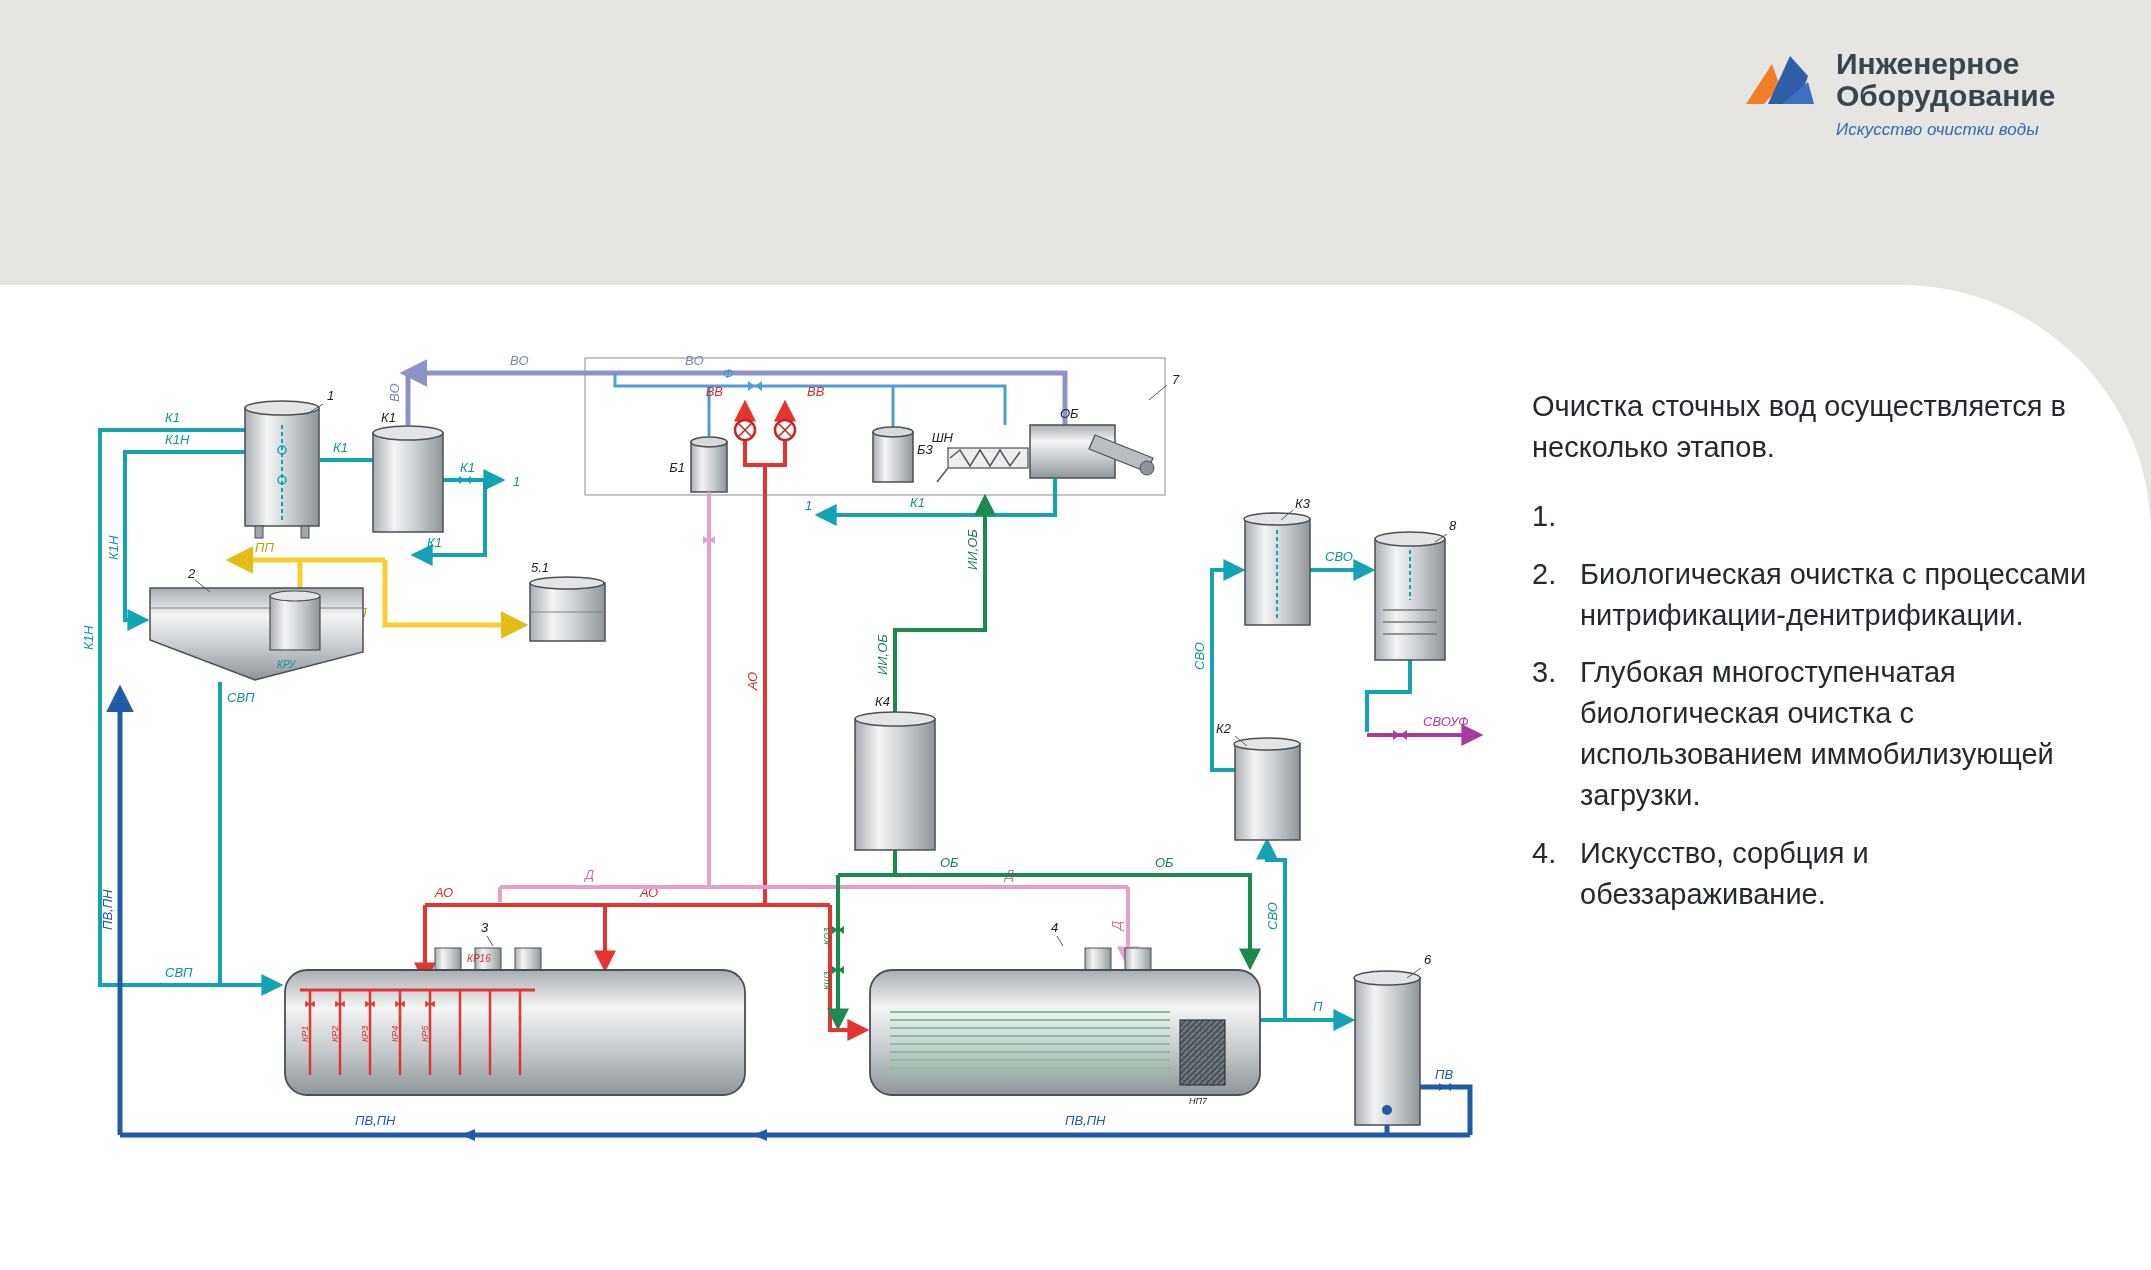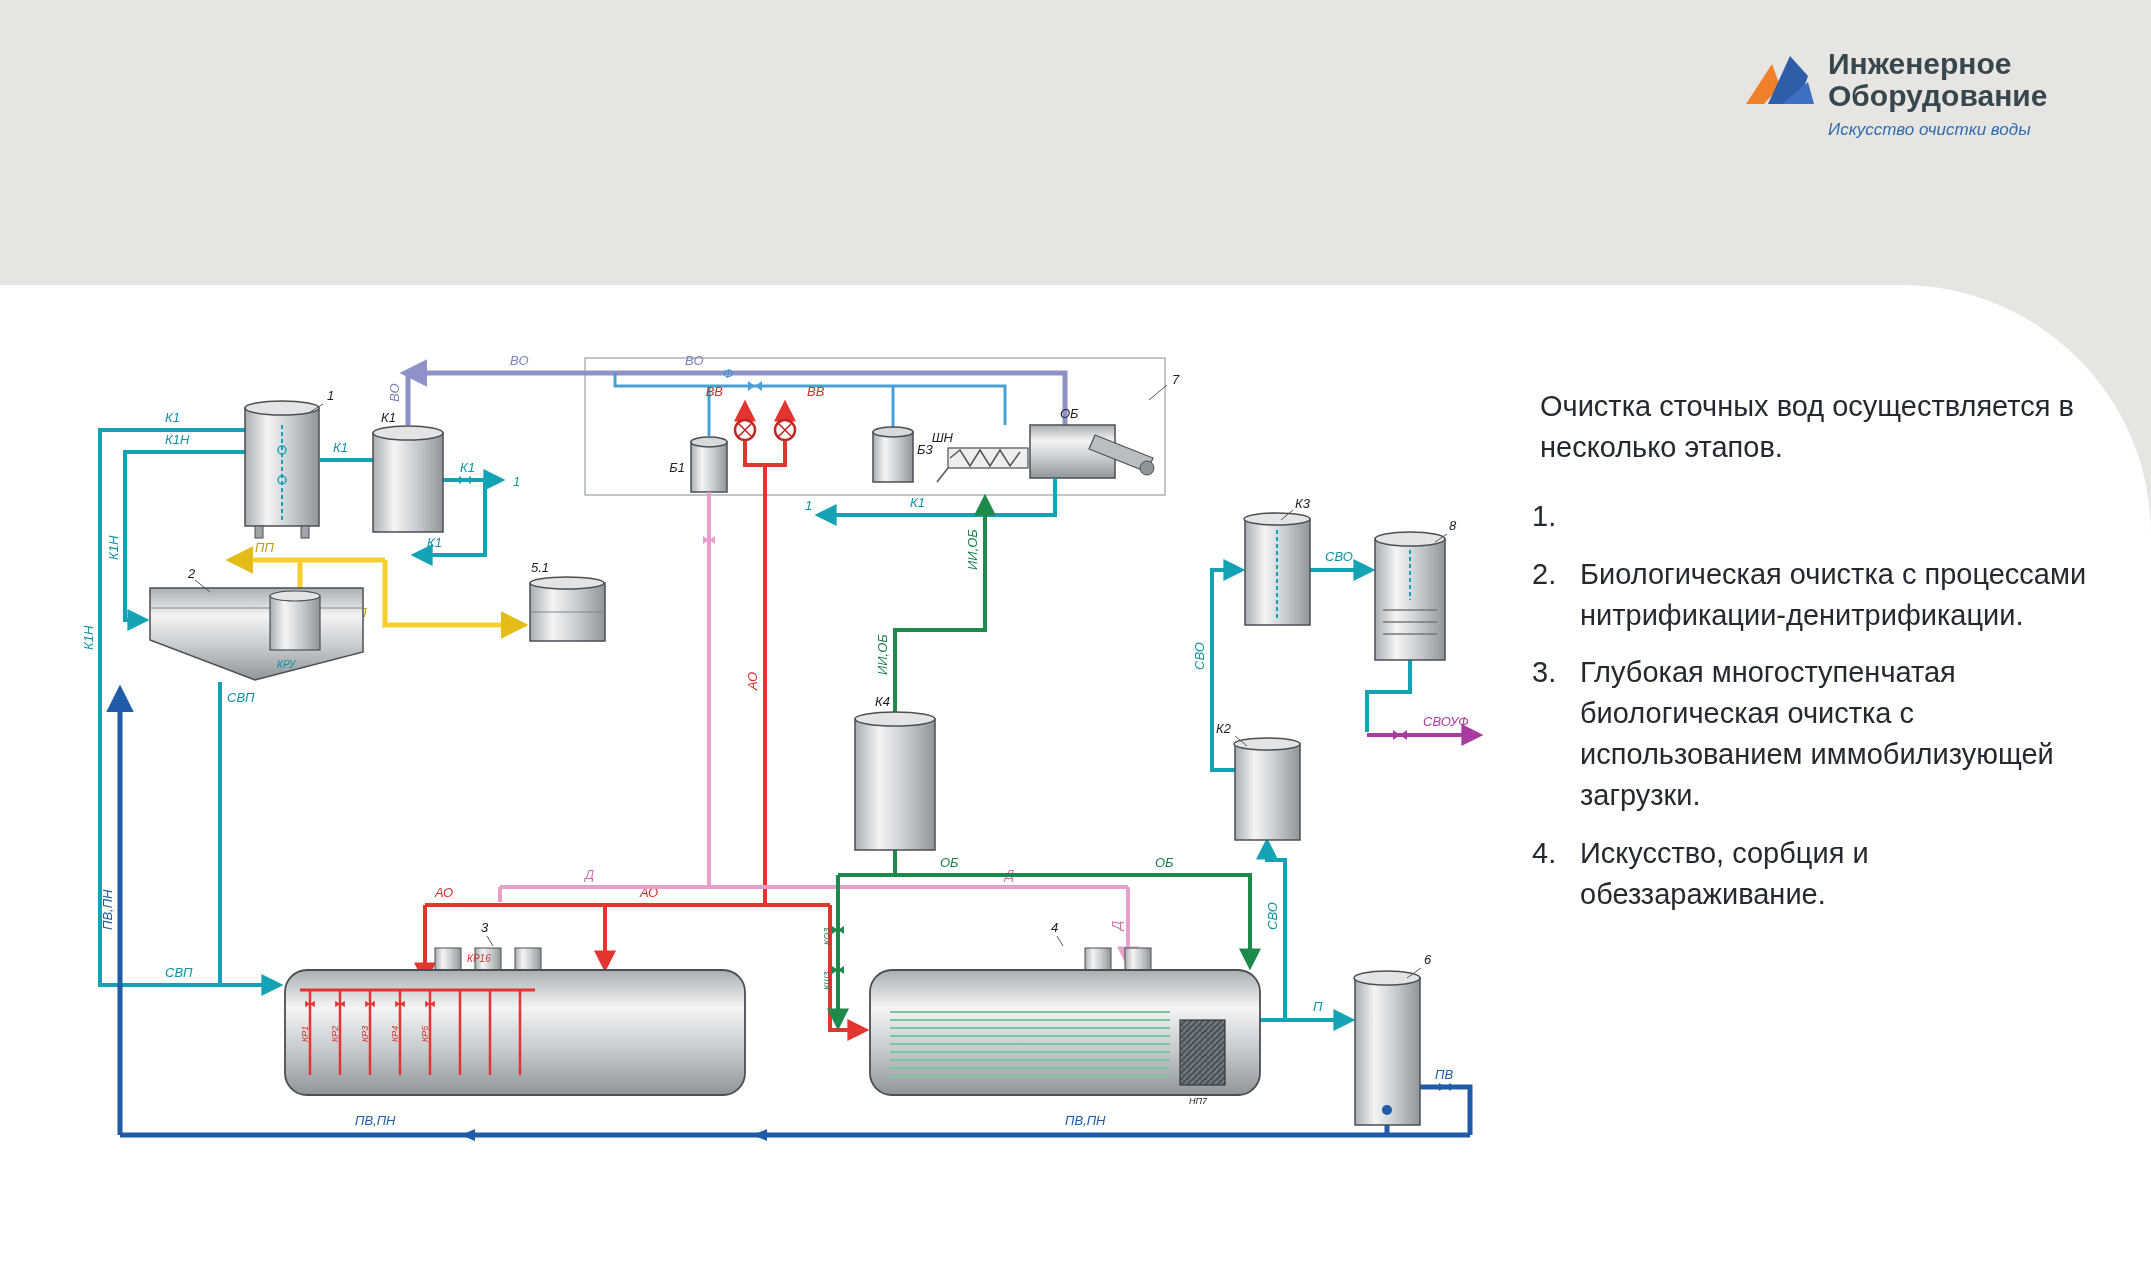--- a/index.html
+++ b/index.html
@@ -9,29 +9,29 @@
     font-family:"Liberation Sans",sans-serif;
   }
   .main-panel{
     position:absolute;top:285px;left:0;width:2151px;height:985px;
     background:#ffffff;border-top-right-radius:250px;
   }
   .page-title{
     position:absolute;left:95px;top:40px;width:1200px;
     font-size:54px;font-weight:700;color:#1d5788;line-height:1.32;letter-spacing:.5px;
   }
-  .logo{position:absolute;left:1742px;top:48px;display:flex;gap:8px;align-items:flex-start;}
+  .logo{position:absolute;left:1742px;top:48px;display:flex;gap:16px;align-items:flex-start;}
   .logo-mark{width:78px;height:78px;flex:none;}
   .logo-name{font-size:30px;font-weight:700;color:#37474f;line-height:1.08;}
   .logo-tagline{font-size:17px;color:#2f6db4;margin-top:7px;font-style:italic;}
   .sidebar{
     position:absolute;left:1532px;top:386px;width:560px;
     font-size:29px;color:#24292f;line-height:1.42;
   }
-  .sidebar .intro{margin:0 0 28px 8px;}
+  .sidebar .intro{margin:0 0 28px 0;}
   .step{display:flex;margin-bottom:16px;}
   .step .num{width:48px;flex:none;}
   .diagram-wrap{position:absolute;left:55px;top:330px;width:1460px;height:860px;}
   text{font-family:"Liberation Sans",sans-serif;font-style:italic;font-size:13px;}
   .t9{font-size:9px}.t10{font-size:10px}
   .tTeal{fill:#0f93a3}.tRed{fill:#d3302a}.tGreen{fill:#17804a}.tPink{fill:#cf6fae}
   .tBlue{fill:#1f5ba6}.tLav{fill:#7b82bd}.tMag{fill:#a93aa0}.tYel{fill:#c0a006}
   .tDark{fill:#1d1d1d}.tLB{fill:#3d95c9}
 </style>
 </head>

